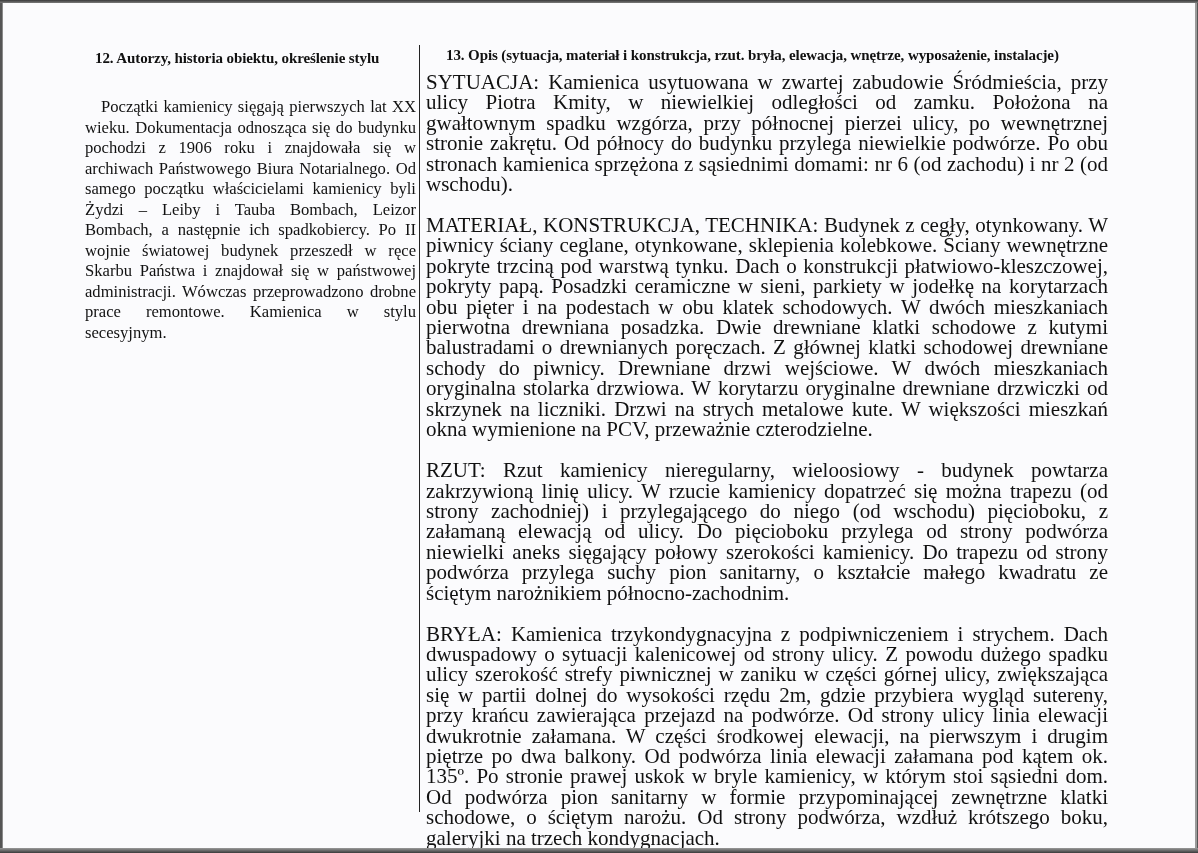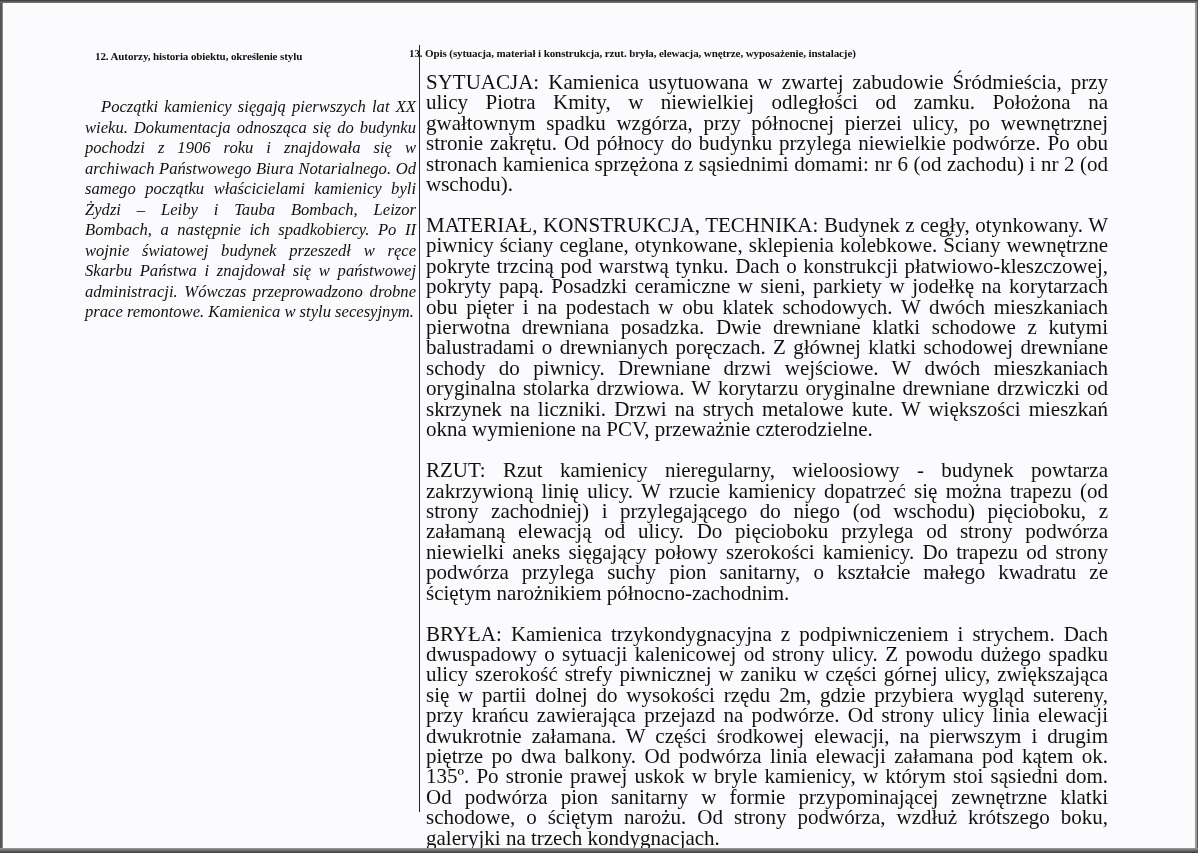--- a/index.html
+++ b/index.html
@@ -42,44 +42,43 @@
       left: 416px;
       top: 42px;
       width: 1px;
       height: 767px;
       background: #222;
     }
     .heading {
       position: absolute;
       font-family: "Liberation Serif", "DejaVu Serif", serif;
       font-weight: bold;
-      font-size: 11px;
+      font-size: 15px;
       letter-spacing: -0.1px;
       color: #111;
       white-space: nowrap;
       text-align: center;
     }
     .heading-left {
       left: 92px;
       top: 47px;
     }
     .heading-right {
-      left: 406px;
+      left: 443px;
       top: 44px;
     }
     .left-col {
       position: absolute;
       left: 82px;
       top: 94px;
       width: 331px;
       font-size: 16.6px;
       line-height: 20.5px;
       text-align: justify;
       text-indent: 16px;
-      font-style: italic;
     }
     .left-col p {
       margin: 0;
     }
     .right-col {
       position: absolute;
       left: 423px;
       top: 69px;
       width: 682px;
       font-size: 21px;

